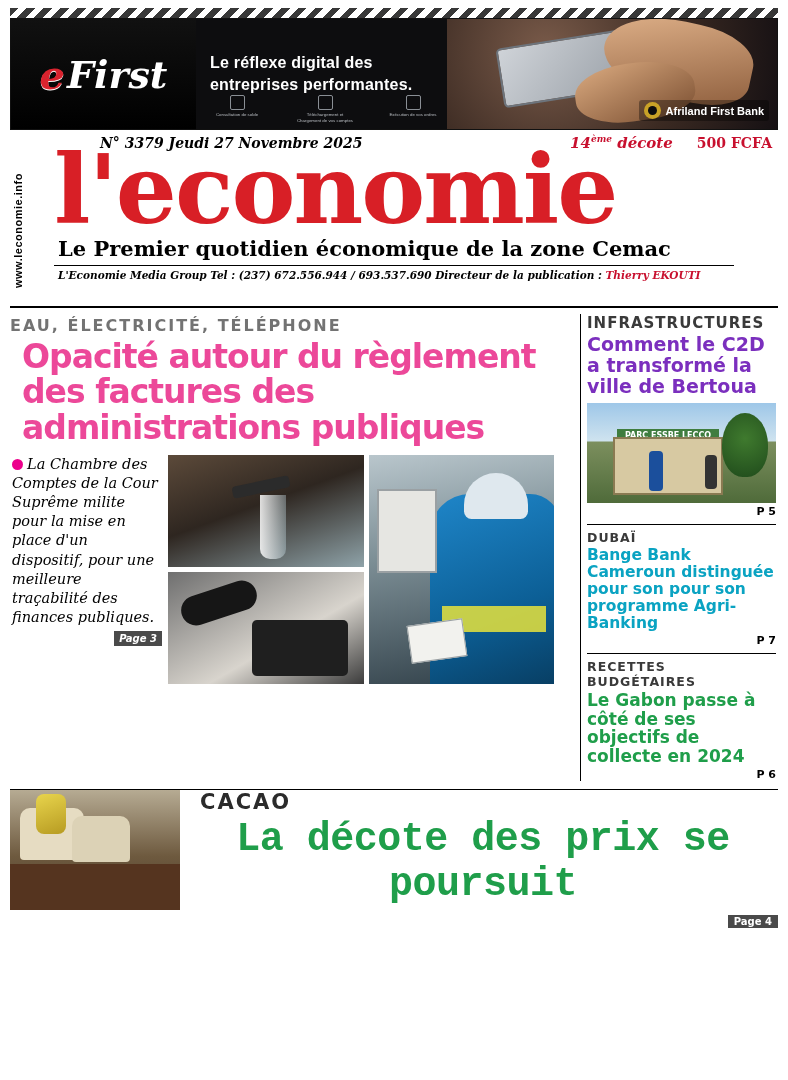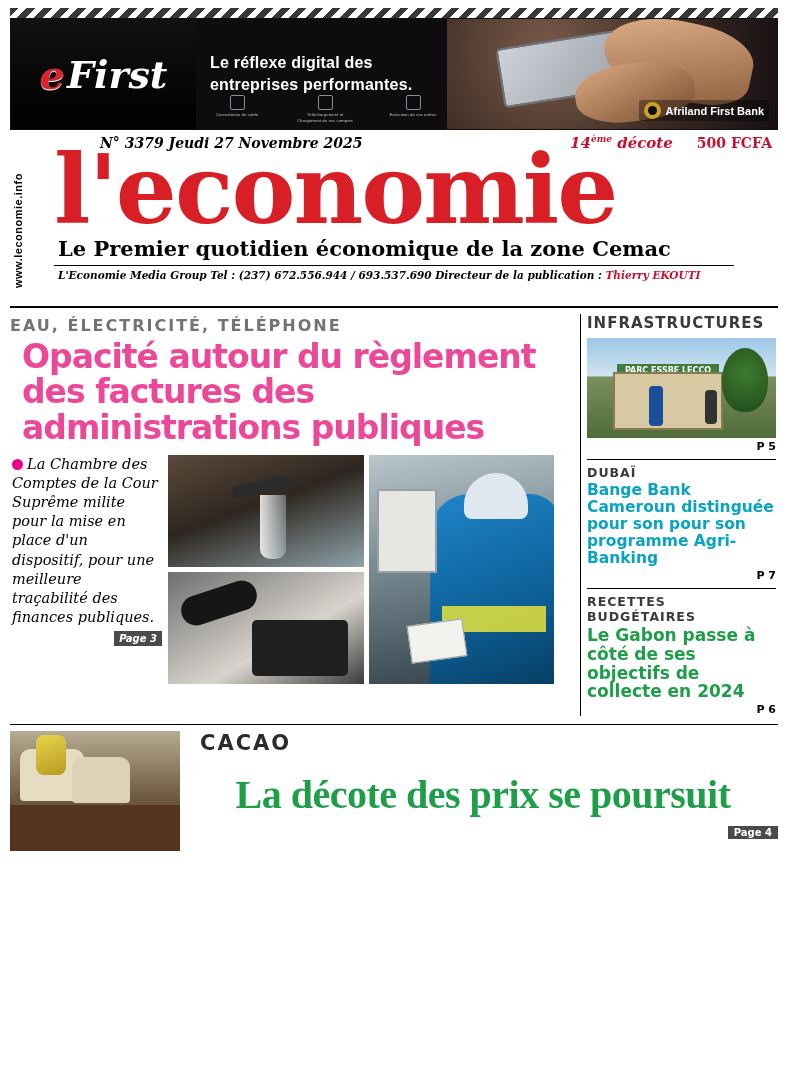--- a/index.html
+++ b/index.html
@@ -273,21 +273,21 @@
   }
   .pref {
     font-family: "DejaVu Sans", sans-serif;
     font-weight: bold; font-size: 11px; text-align: right; margin-top: 2px;
   }
   .hr-blk { border-top: 1.5px solid #000; margin: 6px 0 5px 0; }
 
   
   .bottom {
     display:flex; gap: 8px; margin-top: 8px;
-    border-top: 1.5px solid #000; padding-top: 6px;
+    border-top: 1.5px solid #000; padding-top: 0;
   }
   .cacao-photo {
     width: 170px; height: 120px; position: relative; overflow: hidden;
     background: linear-gradient(180deg,#b6ab93 0%, #6e5a3f 55%, #4a3a28 100%);
   }
   .cacao-photo .sack {
     position:absolute; left: 10px; top: 18px; width: 64px; height: 52px;
     background:#e6dcc2; border-radius: 10px 10px 4px 4px;
   }
   .cacao-photo .sack2 {
@@ -307,23 +307,23 @@
     position:absolute; left: 26px; top: 4px; width: 30px; height: 40px;
     background: linear-gradient(160deg,#e8d44c,#b79b22); border-radius: 8px;
   }
   .cacao-right { flex: 1; }
   .cacao-kicker {
     font-family: "DejaVu Sans", sans-serif;
     font-weight: bold; font-size: 21px; letter-spacing: 2px; color:#2b2b2b;
     margin-left: 12px;
   }
   .cacao-head {
-    font-family: Liberation Serif, serif;
+    font-family: Liberation Mono, monospace;
     font-weight: bold; font-size: 40px; color:#1f9e4a; letter-spacing:-.5px;
-    margin-top: 16px; text-align: center;
+    margin-top: 3px; text-align: center;
   }
   .cacao-tag {
     display:inline-block; background:#4a4a4a; color:#fff;
     font-family: "DejaVu Sans", sans-serif; font-size: 10px; font-weight:bold;
     padding: 1px 6px; float: right; margin-top: 8px;
   }
   .zigzag {
     height: 10px; width: 100%;
     background:
       repeating-linear-gradient(135deg, #222 0 6px, transparent 6px 12px);
@@ -426,20 +426,21 @@
             <div class="card"></div>
           </div>
         </div>
       </div>
     </div>
 
     <div class="col-right">
 
       <div>
         <div class="rcat">INFRASTRUCTURES</div>
+        <div class="rtitle violet">Comment le C2D a transformé la ville de Bertoua</div>
         <div class="rphoto">
           <div class="sign">PARC ESSBE LECCO</div>
           <div class="kiosk"></div>
           <div class="p1"></div>
           <div class="p2"></div>
           <div class="tree"></div>
         </div>
         <div class="pref">P 5</div>
       </div>
 

